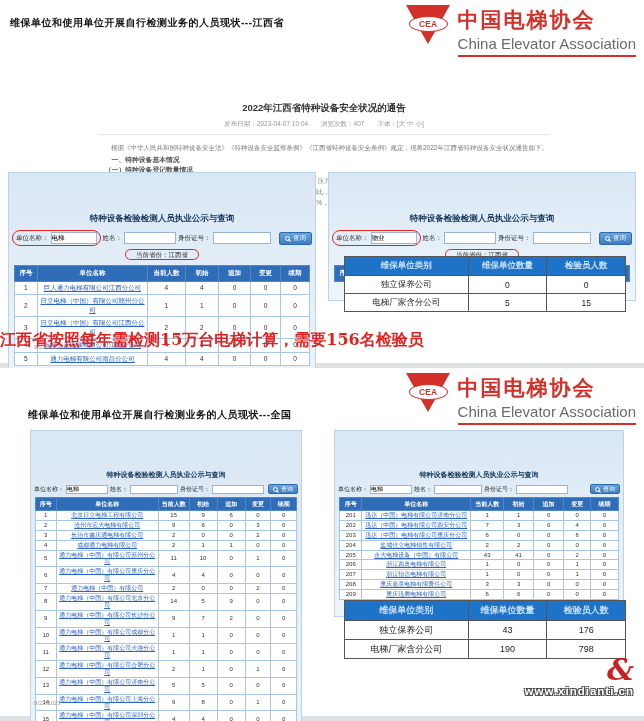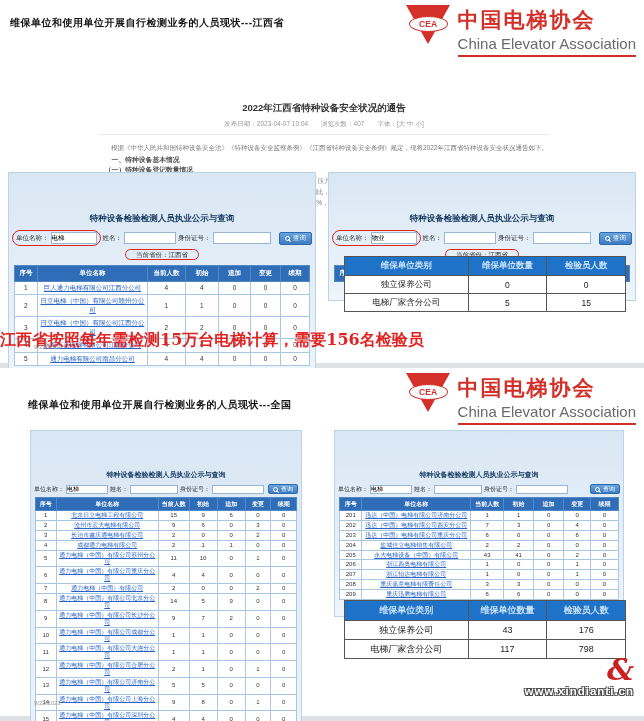--- a/index.html
+++ b/index.html
@@ -4,21 +4,21 @@
 <style>
   * { margin:0; padding:0; box-sizing:border-box; }
   html,body { width:644px; height:721px; }
   body { position:relative; background:#dfe2e5; font-family:"Liberation Sans",sans-serif; overflow:hidden; }
   .slide { position:absolute; left:0; width:644px; background:#fff; }
   #slide1 { top:0; height:363px; }
   #slide2 { top:368px; height:348px; }
 
   .s-title { position:absolute; font-weight:bold; color:#141414; font-size:10px; letter-spacing:.5px; }
   #slide1 .s-title { left:10px; top:16px; }
-  #slide2 .s-title { left:28px; top:30px;text-align:center; }
+  #slide2 .s-title { left:28px; top:40px;text-align:center; }
 
   
   .cea-logo { position:absolute; top:5px; right:8px; display:flex; align-items:flex-start; gap:7px; }
   .cea-mark { position:relative; width:45px; height:42px; }
   .cea-tri { width:0; height:0; border-left:22px solid transparent; border-right:22px solid transparent; border-top:39px solid #d3302a; }
   .cea-oval { position:absolute; top:11px; left:3px; width:39px; height:16px; background:#fff; border:1.5px solid #d3302a; border-radius:50%; display:flex; align-items:center; justify-content:center; font-size:8.5px; font-weight:bold; color:#d3302a; }
   .cea-text { padding-top:1px; border-bottom:2.5px solid #d3302a; padding-bottom:3px; }
   .cea-cn { font-size:21px; font-weight:bold; color:#d3302a; letter-spacing:2px; font-family:"Liberation Serif",serif; }
   .cea-en { font-size:15px; color:#6a6a6a; margin-top:1px; }
 
@@ -619,21 +619,21 @@
         </tr>
       </thead>
     <tbody>
         <tr>
           <td>独立保养公司</td>
           <td>43</td>
           <td>176</td>
         </tr>
         <tr>
           <td>电梯厂家含分公司</td>
-          <td>117</td>
+          <td>190</td>
           <td>798</td>
         </tr>
       </tbody>
   </table>
 
   <div class="xdt">
     <div class="xdt-top">
       <span class="xdt-mark">&amp;</span>
     </div>
     <div class="xdt-site outline-txt">www.xindianti.cn</div>

